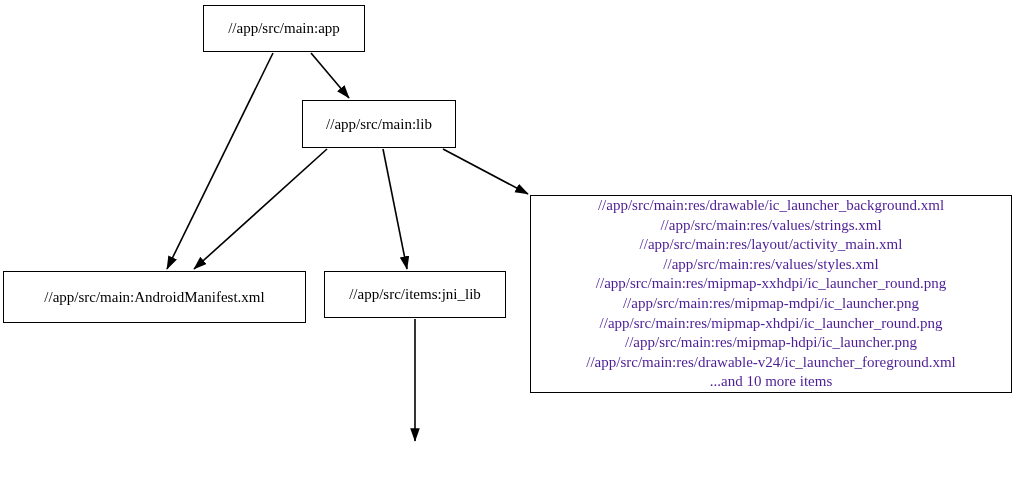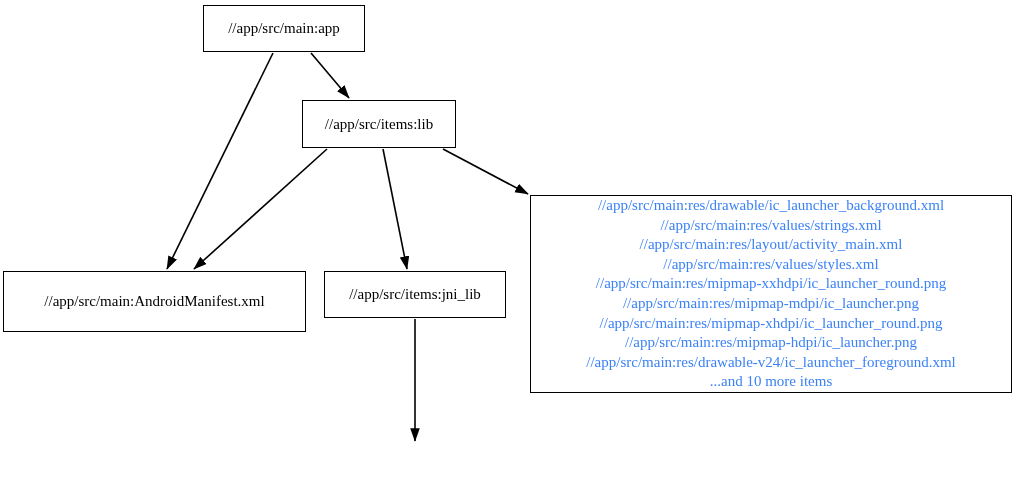--- a/index.html
+++ b/index.html
@@ -74,32 +74,32 @@
     <line x1="443" y1="149" x2="528" y2="194" stroke="#000000" stroke-width="1.6" marker-end="url(#arrowhead)"></line>
 
     <line x1="415" y1="319" x2="415" y2="441" stroke="#000000" stroke-width="1.6" marker-end="url(#arrowhead)"></line>
   </svg>
 
   <div class="node" id="node-app" style="left: 203px; top: 5px; width: 162px; height: 47px; border-color: rgb(0, 0, 0); background: rgb(255, 255, 255); color: rgb(0, 0, 0);">
     <span class="node-label">//app/src/main:app</span>
   </div>
 
   <div class="node" id="node-lib" style="left: 302px; top: 100px; width: 154px; height: 48px; border-color: rgb(0, 0, 0); background: rgb(255, 255, 255); color: rgb(0, 0, 0);">
-    <span class="node-label">//app/src/items:lib</span>
+    <span class="node-label">//app/src/main:lib</span>
   </div>
 
-  <div class="node" id="node-manifest" style="left: 3px; top: 271px; width: 303px; height: 61px; border-color: rgb(0, 0, 0); background: rgb(255, 255, 255); color: rgb(0, 0, 0);">
+  <div class="node" id="node-manifest" style="left: 3px; top: 271px; width: 303px; height: 52px; border-color: rgb(0, 0, 0); background: rgb(255, 255, 255); color: rgb(0, 0, 0);">
     <span class="node-label">//app/src/main:AndroidManifest.xml</span>
   </div>
 
   <div class="node" id="node-jni_lib" style="left: 324px; top: 271px; width: 182px; height: 47px; border-color: rgb(0, 0, 0); background: rgb(255, 255, 255); color: rgb(0, 0, 0);">
     <span class="node-label">//app/src/items:jni_lib</span>
   </div>
 
-  <div class="node multiline" id="node-resources" style="left: 530px; top: 195px; width: 482px; height: 198px; border-color: rgb(0, 0, 0); background: rgb(255, 255, 255); color: #3b82f6;">
+  <div class="node multiline" id="node-resources" style="left: 530px; top: 195px; width: 482px; height: 198px; border-color: rgb(0, 0, 0); background: rgb(255, 255, 255); color: #4c1d95;">
     <span class="node-label">//app/src/main:res/drawable/ic_launcher_background.xml
 //app/src/main:res/values/strings.xml
 //app/src/main:res/layout/activity_main.xml
 //app/src/main:res/values/styles.xml
 //app/src/main:res/mipmap-xxhdpi/ic_launcher_round.png
 //app/src/main:res/mipmap-mdpi/ic_launcher.png
 //app/src/main:res/mipmap-xhdpi/ic_launcher_round.png
 //app/src/main:res/mipmap-hdpi/ic_launcher.png
 //app/src/main:res/drawable-v24/ic_launcher_foreground.xml
 ...and 10 more items</span>

